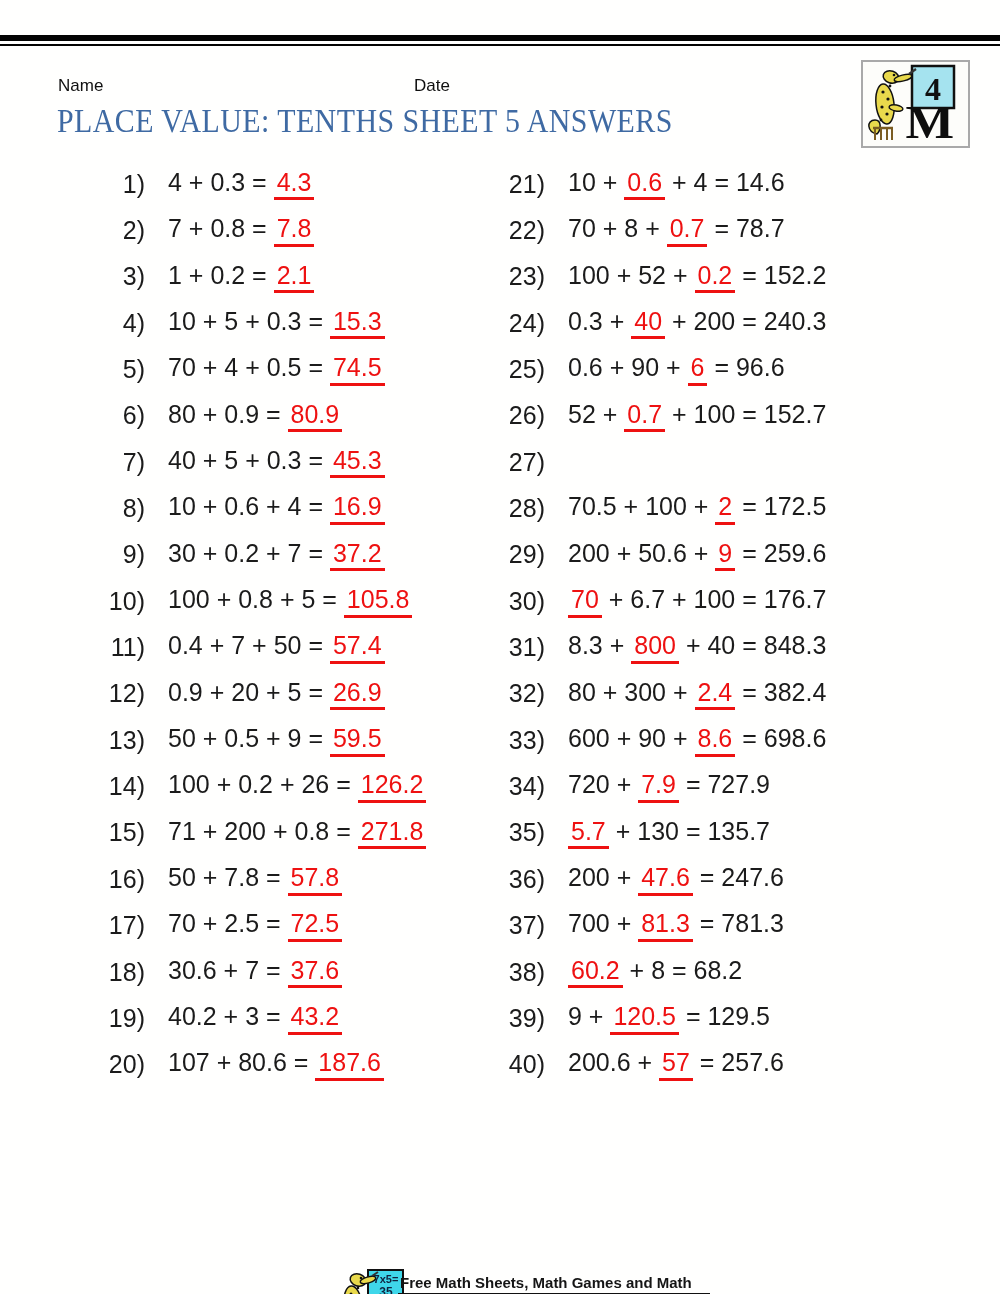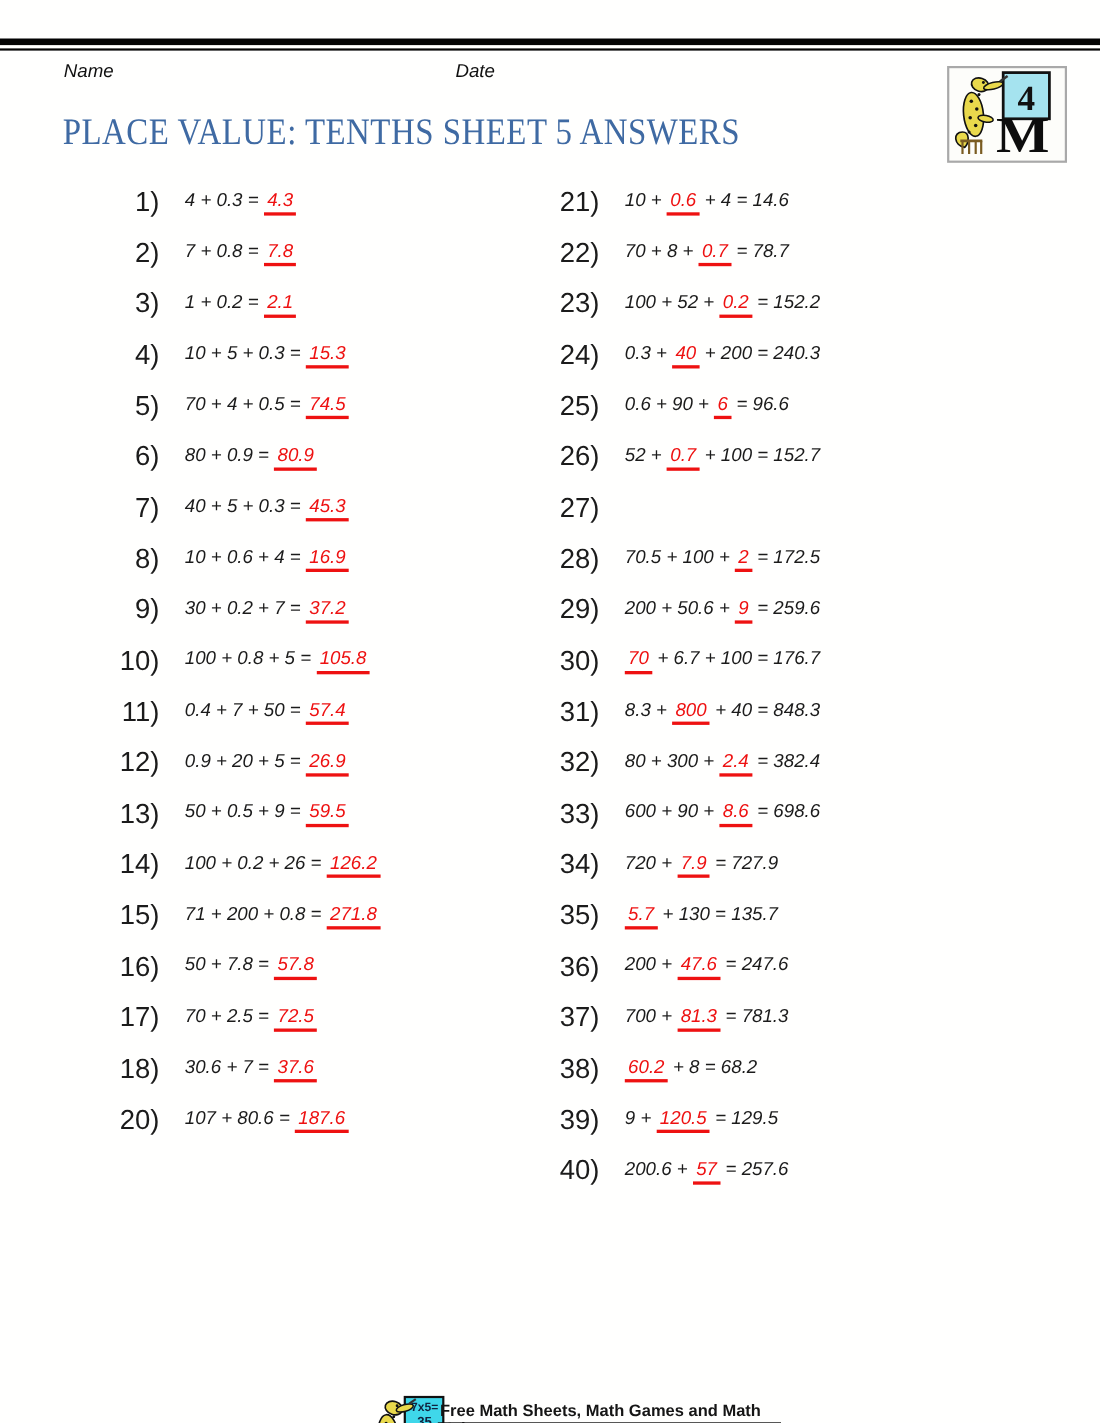--- a/index.html
+++ b/index.html
@@ -2,21 +2,21 @@
 <html><head>
 <meta charset="utf-8">
 <style>
   html,body{margin:0;padding:0;background:#ffffff;}
   #page{
     position:relative;width:1000px;height:1294px;background:#fffffe;
     font-family:"Liberation Sans",sans-serif;color:#1b1b1b;overflow:hidden;
   }
   .rule-thick{position:absolute;left:0;top:35px;width:1000px;height:6px;background:#030303;}
   .rule-thin{position:absolute;left:0;top:44px;width:1000px;height:2px;background:#030303;}
-  .field-label{position:absolute;top:55px;font-size:17px;color:#101010;font-style:italic;}
+  .field-label{position:absolute;top:76px;font-size:17px;color:#101010;}
   #name-label{left:58px;}
   #date-label{left:414px;}
   #title{
     position:absolute;left:57px;top:102px;
     font-family:"Liberation Serif",serif;font-size:34px;color:#3f6aa3;
     white-space:nowrap;transform:scaleX(0.88);transform-origin:left center;
     letter-spacing:0.5px;
   }
   
   #grade-logo{
@@ -25,21 +25,21 @@
   }
   
   .prob-col{position:absolute;top:161px;}
   #col-left{left:103px;width:400px;}
   #col-right{left:503px;width:470px;}
   .prob-row{display:flex;align-items:center;height:46.35px;white-space:nowrap;}
   .prob-num{
     display:inline-block;width:42px;text-align:right;margin-right:23px;
     font-size:25px;color:#1b1b1b;flex:none;
   }
-  .prob-expr{font-size:17px;color:#1b1b1b;font-style:italic;}
+  .prob-expr{font-size:25px;color:#1b1b1b;}
   .answer{
     color:#ee1111;border-bottom:3px solid #ee1111;
     padding:0 3px 1px 3px;display:inline-block;line-height:1.1;
   }
   
   #footer{position:absolute;left:328px;top:1265px;width:430px;height:85px;}
   #footer-tagline{
     position:absolute;left:72px;top:9px;width:312px;text-align:left;
     font-size:15px;font-weight:bold;color:#151515;
   }
@@ -163,20 +163,24 @@
       </div>
       <div class="prob-row">
         <span class="prob-num">17)</span>
         <span class="prob-expr"><span>70 + 2.5 = </span><span class="answer">72.5</span></span>
       </div>
       <div class="prob-row">
         <span class="prob-num">18)</span>
         <span class="prob-expr"><span>30.6 + 7 = </span><span class="answer">37.6</span></span>
       </div>
       <div class="prob-row">
+        <span class="prob-num">19)</span>
+        <span class="prob-expr"><span>40.2 + 3 = </span><span class="answer">43.2</span></span>
+      </div>
+      <div class="prob-row">
         <span class="prob-num">20)</span>
         <span class="prob-expr"><span>107 + 80.6 = </span><span class="answer">187.6</span></span>
       </div>
     </div>
   <div id="col-right" class="prob-col">
       <div class="prob-row">
         <span class="prob-num">21)</span>
         <span class="prob-expr"><span>10 + </span><span class="answer">0.6</span><span> + 4 = 14.6</span></span>
       </div>
       <div class="prob-row">

